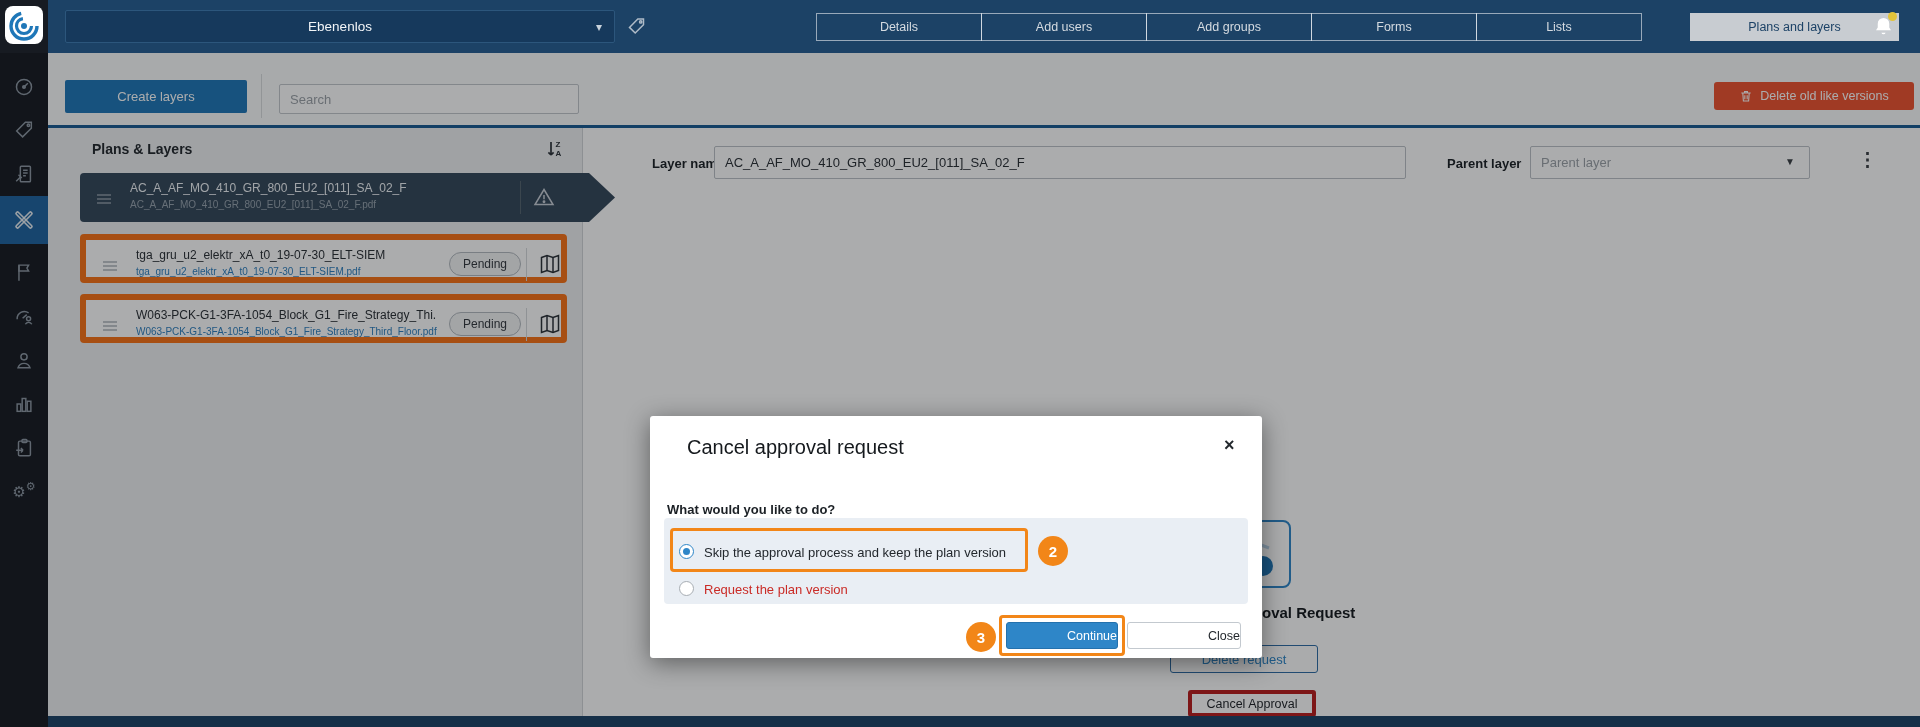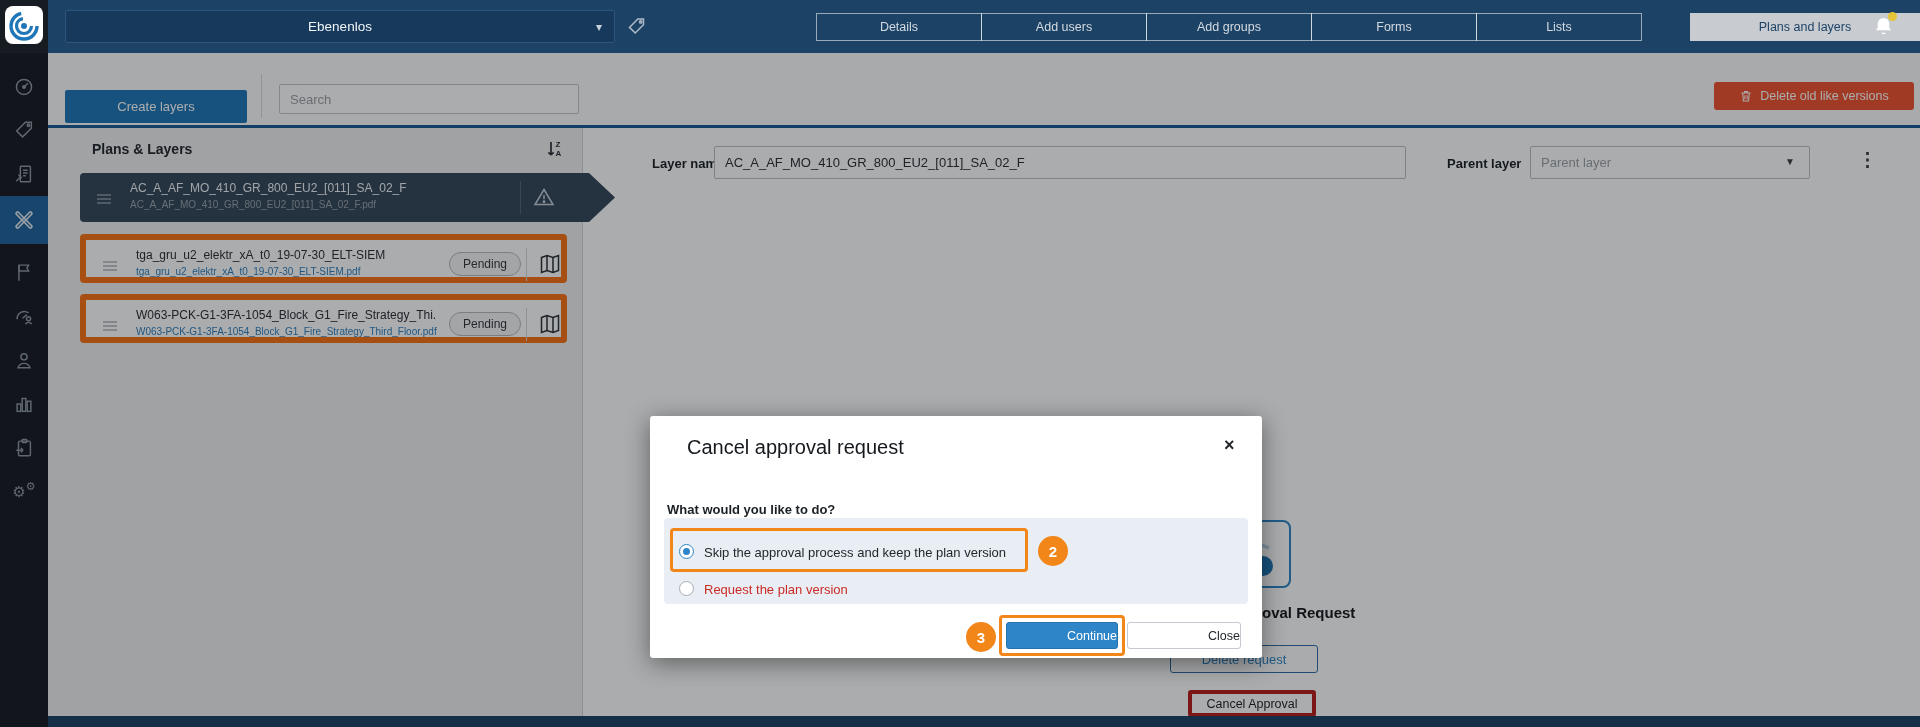--- a/index.html
+++ b/index.html
@@ -9,34 +9,34 @@
 
   
   .topbar { position:absolute; left:0; top:0; width:1920px; height:53px; background:#1C4266; z-index:10; }
   .proj-dd { position:absolute; left:65px; top:10px; width:550px; height:33px; background:#16395C;
              border:1px solid #2C567C; border-radius:2px; color:#F2F5F8; font-size:13.5px;
              display:flex; align-items:center; justify-content:center; cursor:pointer; }
   .proj-dd .caret { position:absolute; right:12px; color:#C9D3DC; font-size:12px; }
   .tabs { position:absolute; left:817px; top:13px; display:flex; }
   .tab { height:28px; line-height:26px; text-align:center; font-size:12.5px; color:#D5DBE1;
          border:1px solid rgba(255,255,255,.55); margin-left:-1px; width:166px; cursor:pointer; }
-  .tab.active { background:#C8CCD1; color:#1C4266; width:230px; border-color:#C8CCD1;margin-left:48px; }
+  .tab.active { background:#C8CCD1; color:#1C4266; width:209px; border-color:#C8CCD1;margin-left:48px; }
   .bell-dot { position:absolute; left:1888px; top:12px; width:9px; height:9px; border-radius:50%; background:#E3C43A; }
 
   
   .sidebar { position:absolute; left:0; top:0; width:48px; height:727px; background:#171B22; z-index:11; }
   .side-item { position:absolute; left:0; width:48px; height:44px; display:flex; align-items:center;
                justify-content:center; color:#8D97A3; cursor:pointer; }
   .side-item.active { background:#1F63A0; color:#E8EEF3; height:48px; }
   .logo { position:absolute; left:5px; top:6px; }
 
   
   .toolbar { position:absolute; left:48px; top:53px; width:1872px; height:75px; background:#FBFCFC;
              border-bottom:3px solid #175A92; }
-  .btn-create { position:absolute; left:65px; top:90px; width:182px; height:33px; background:#1F77B8;
+  .btn-create { position:absolute; left:65px; top:80px; width:182px; height:33px; background:#1F77B8;
                 color:#fff; font-size:13px; border:none; border-radius:2px; cursor:pointer; }
   .tb-divider { position:absolute; left:261px; top:74px; width:1px; height:44px; background:#D9DCDE; }
   .search { position:absolute; left:279px; top:84px; width:300px; height:30px; border:1px solid #C2C7CC;
             border-radius:2px; font-size:13px; color:#737373; padding:0 10px; font-family:inherit; }
   .search::placeholder { color:#9CA2A8; }
   .btn-delete { position:absolute; left:1714px; top:82px; width:200px; height:28px; background:#EF5330;
                 color:#fff; font-size:12.5px; border:none; border-radius:3px; cursor:pointer;
                 display:flex; align-items:center; justify-content:center; gap:7px; }
 
   

